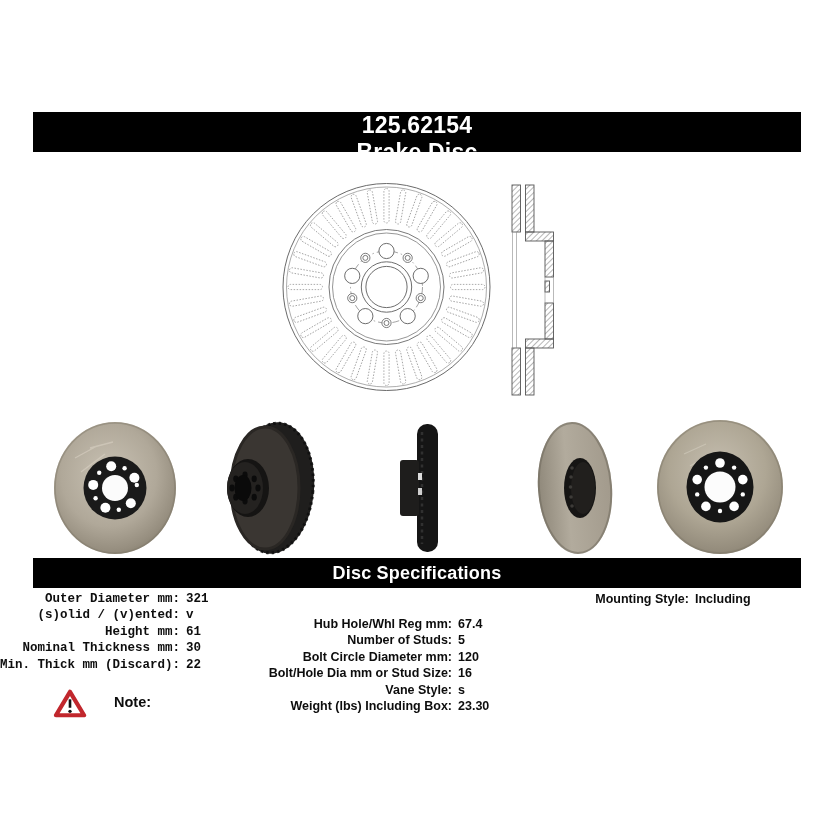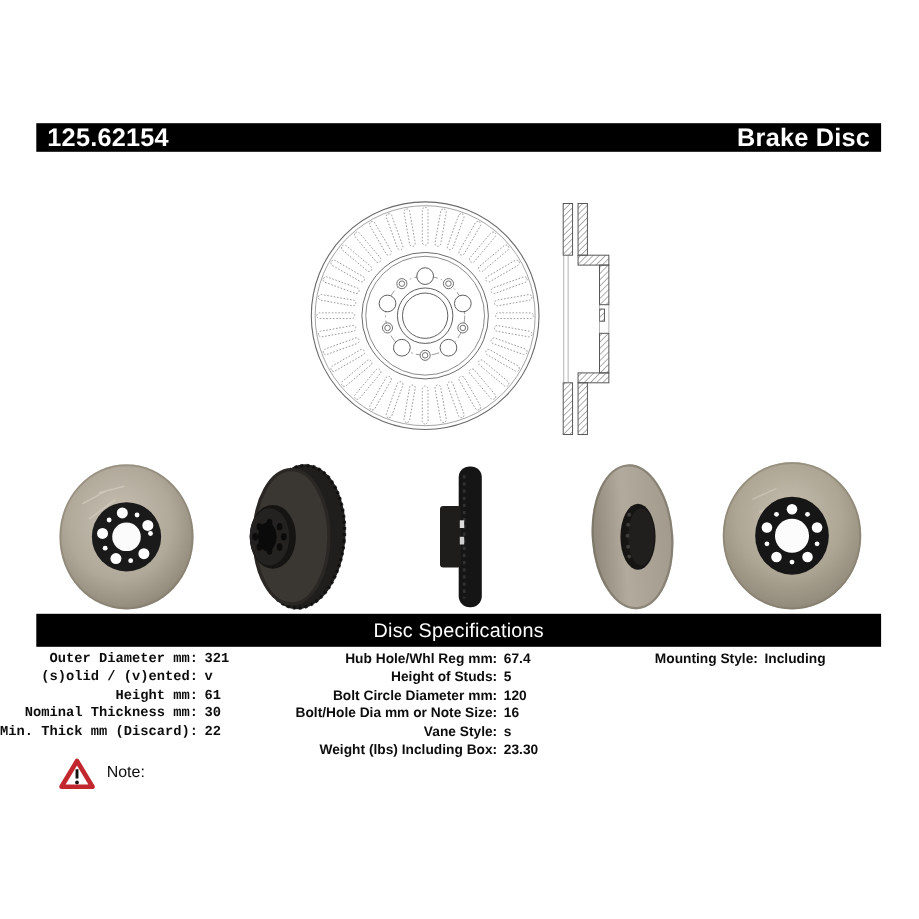--- a/index.html
+++ b/index.html
@@ -2,41 +2,41 @@
 <html><head>
 <meta charset="utf-8">
 <style>
   html,body{margin:0;padding:0;background:#fff;}
   body{font-family:"Liberation Sans", sans-serif;}
   #stage{position:relative;width:835px;height:835px;background:#ffffff;overflow:hidden;}
 
   
   .bar{position:absolute;left:33px;width:768px;background:#000;color:#fff;
        display:flex;align-items:center;box-sizing:border-box;}
-  #header-bar{top:112px;height:26px;justify-content:space-between;padding:0 10px;
-              font-size:23px;font-weight:700;letter-spacing:.2px;}
+  #header-bar{top:112px;height:40px;justify-content:space-between;padding:0 10px;
+              font-size:23px;font-weight:700;letter-spacing:.2px;flex-direction:column;}
   #spec-bar{top:558px;height:30px;justify-content:center;
-            font-size:18px;font-weight:400;letter-spacing:.2px;}
+            font-size:18px;font-weight:700;letter-spacing:.2px;}
 
   
   .fig{position:absolute;}
   .vane{fill:none;stroke:#8f8f8f;stroke-width:.75;stroke-dasharray:1.5 1.5;}
 
   
   .spec-col{position:absolute;top:591px;font-size:12.5px;font-weight:700;color:#0d0d0d;}
   .spec-row{position:relative;height:16.4px;line-height:16.4px;}
   .spec-label{position:absolute;right:0;white-space:nowrap;}
   .spec-value{position:absolute;left:calc(100% + 6px);white-space:nowrap;}
   #spec-col-1{left:33px;width:147px;font-family:Liberation Mono, monospace;}
-  #spec-col-2{left:290px;width:162px;}
+  #spec-col-2{left:290px;width:162px;margin-top:25px;}
   #spec-col-3{left:575px;width:114px;}
 
   
   #warning-icon{position:absolute;left:53px;top:689px;width:34px;height:30px;}
-  #note-label{position:absolute;left:97px;top:694px;font-size:14.5px;font-weight:400;color:#0d0d0d;}
+  #note-label{position:absolute;left:114px;top:694px;font-size:14.5px;font-weight:700;color:#0d0d0d;}
 </style>
 </head>
 <body>
 
 <div id="stage">
 
   <div id="header-bar" class="bar">
     <span>125.62154</span>
     <span>Brake Disc</span>
   </div>
@@ -266,29 +266,29 @@
       <span class="spec-value">22</span>
     </div>
   </div>
 
   <div id="spec-col-2" class="spec-col">
     <div class="spec-row">
       <span class="spec-label">Hub Hole/Whl Reg mm:</span>
       <span class="spec-value">67.4</span>
     </div>
     <div class="spec-row">
-      <span class="spec-label">Height of Studs:</span>
+      <span class="spec-label">Number of Studs:</span>
       <span class="spec-value">5</span>
     </div>
     <div class="spec-row">
       <span class="spec-label">Bolt Circle Diameter mm:</span>
       <span class="spec-value">120</span>
     </div>
     <div class="spec-row">
-      <span class="spec-label">Bolt/Hole Dia mm or Note Size:</span>
+      <span class="spec-label">Bolt/Hole Dia mm or Stud Size:</span>
       <span class="spec-value">16</span>
     </div>
     <div class="spec-row">
       <span class="spec-label">Vane Style:</span>
       <span class="spec-value">s</span>
     </div>
     <div class="spec-row">
       <span class="spec-label">Weight (lbs) Including Box:</span>
       <span class="spec-value">23.30</span>
     </div>

